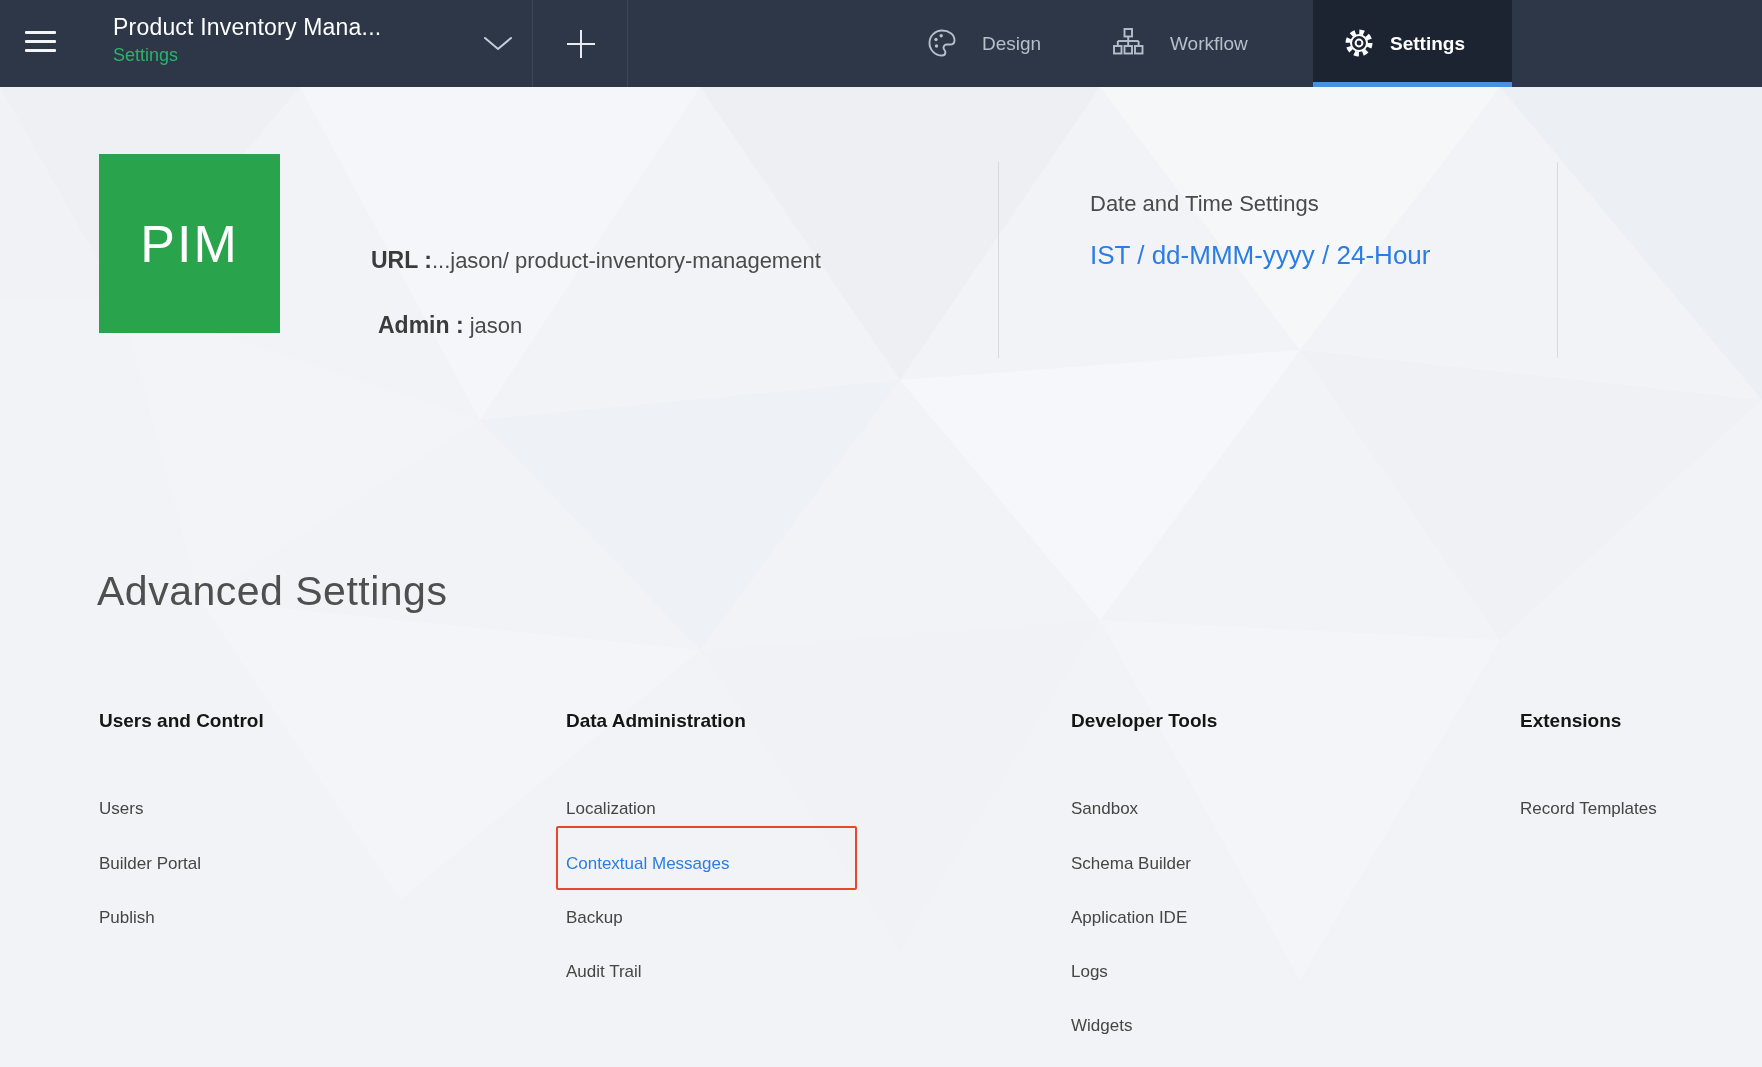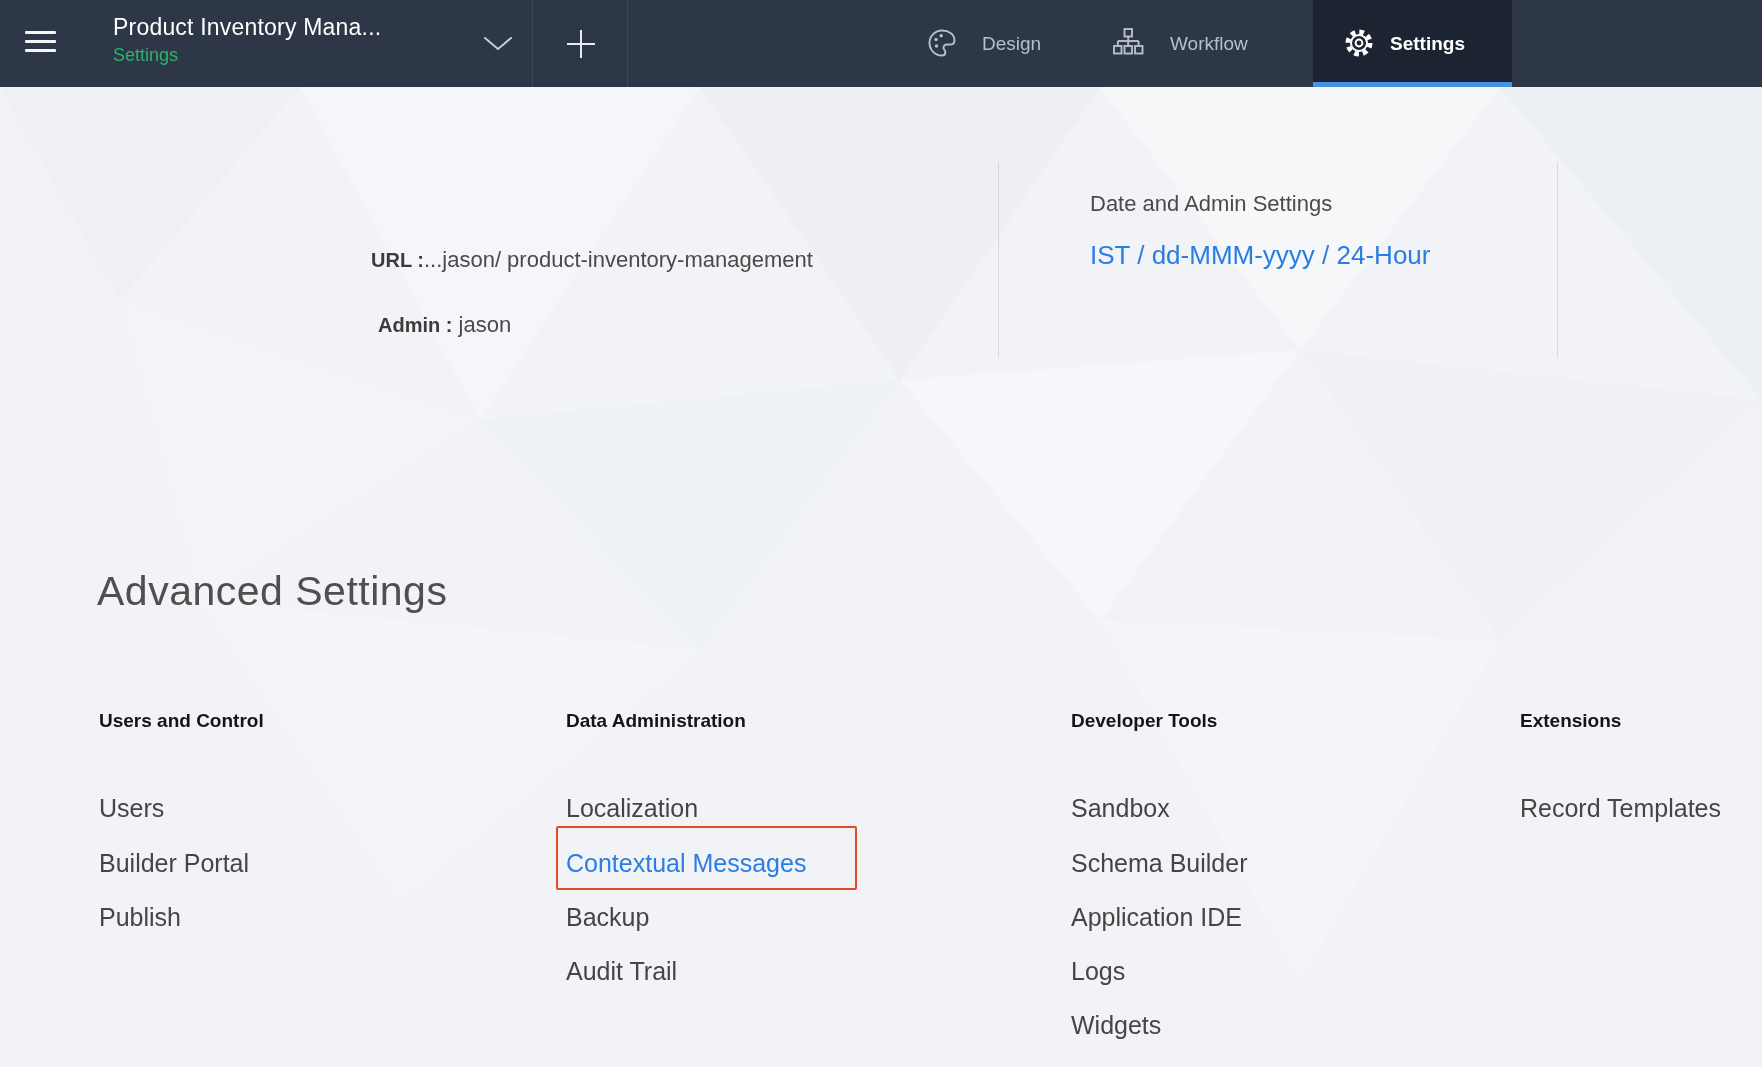--- a/index.html
+++ b/index.html
@@ -45,30 +45,30 @@
   .nav-tab .nav-item-icon{left:30px;top:27px;}
 
   
   .app-logo{
     position:absolute;left:99px;top:154px;width:181px;height:179px;background:var(--logo-green);
     display:flex;align-items:center;justify-content:center;z-index:2;
   }
   .app-logo span{font-size:52px;font-weight:300;color:#ffffff;letter-spacing:2px;}
   .hero-name{position:absolute;left:369px;top:162px;font-size:48px;font-weight:300;color:#4b4b4b;letter-spacing:.5px;z-index:2;white-space:nowrap;}
   .meta-row{position:absolute;left:371px;font-size:22px;color:var(--text-mid);z-index:2;white-space:nowrap;}
-  .meta-row b{font-size:20px;font-weight:700;color:#3b3b3b;}
+  .meta-row b{font-size:23px;font-weight:700;color:#3b3b3b;}
   .url-row{top:247px;}
   .admin-row{top:312px;margin-left:7px;}
   .hero-vdiv{position:absolute;top:162px;width:1px;height:196px;background:var(--divider-gray);z-index:2;}
   .dt-title{position:absolute;left:1090px;top:191px;font-size:22px;color:var(--text-mid);z-index:2;}
   .dt-value{position:absolute;left:1090px;top:240px;font-size:26px;color:var(--link-blue);cursor:pointer;z-index:2;white-space:nowrap;}
 
   
   .adv-title{position:absolute;left:97px;top:568px;font-size:41px;font-weight:300;color:var(--heading-gray);letter-spacing:.5px;z-index:2;}
-  .itm{position:absolute;font-size:25px;color:var(--text-dark);line-height:27px;z-index:2;cursor:pointer;white-space:nowrap;}
+  .itm{position:absolute;font-size:17px;color:var(--text-dark);line-height:27px;z-index:2;cursor:pointer;white-space:nowrap;}
   .hdr{position:absolute;font-size:19px;font-weight:700;color:var(--header-black);line-height:29px;z-index:2;cursor:default;white-space:nowrap;}
   .c1{left:99px}.c2{left:566px}.c3{left:1071px}.c4{left:1520px}
   .rh{top:706px}
   .r0{top:795px}.r1{top:850px}.r2{top:904px}.r3{top:958px}.r4{top:1012px}
   .link-highlight{color:var(--link-blue);}
   .highlight-box{
     position:absolute;left:556px;top:826px;width:301px;height:64px;
     border:2px solid var(--highlight-red);border-radius:2px;box-sizing:border-box;z-index:1;
   }
 </style>
@@ -148,33 +148,36 @@
     <div class="nav-tab">
       <svg class="nav-item-icon" width="32" height="32" viewBox="0 0 32 32">
         <circle cx="16" cy="16" r="11" fill="none" stroke="#ffffff" stroke-width="5" stroke-dasharray="4.6 4.04"></circle>
         <circle cx="16" cy="16" r="8" fill="#1c2432" stroke="#ffffff" stroke-width="2"></circle>
         <circle cx="16" cy="16" r="3.4" fill="none" stroke="#ffffff" stroke-width="2"></circle>
       </svg>
       <div class="nav-label">Settings</div>
     </div>
   </header>
 
+  <div class="app-logo">
+    <span>PIM</span>
+  </div>
 
 
   <div class="meta-row url-row">
     <b>URL :</b><span>...jason/ product-inventory-management</span>
   </div>
 
   <div class="meta-row admin-row">
     <b>Admin :</b> <span>jason</span>
   </div>
 
   <div class="hero-vdiv" style="left:998px"></div>
 
-  <div class="dt-title">Date and Admin Settings</div>
+  <div class="dt-title">Date and Time Settings</div>
   <div class="dt-value">IST / dd-MMM-yyyy / 24-Hour</div>
 
   <div class="hero-vdiv" style="left:1557px"></div>
 
   <div class="adv-title">Advanced Settings</div>
 
   <div class="hdr c1 rh">Users and Control</div>
   <div class="hdr c2 rh">Data Administration</div>
   <div class="hdr c3 rh">Developer Tools</div>
   <div class="hdr c4 rh">Extensions</div>

